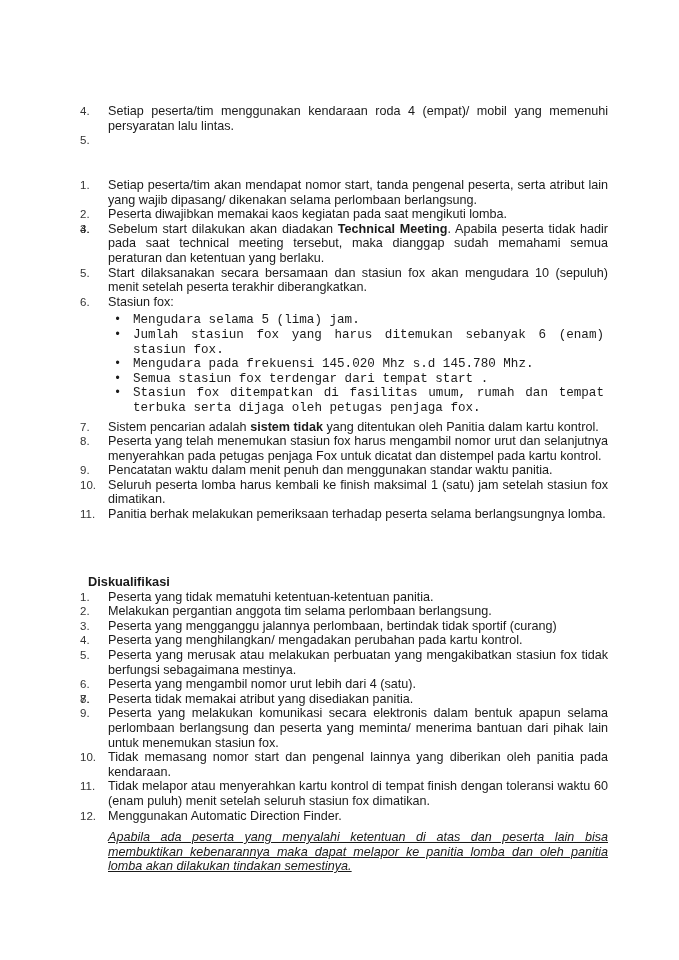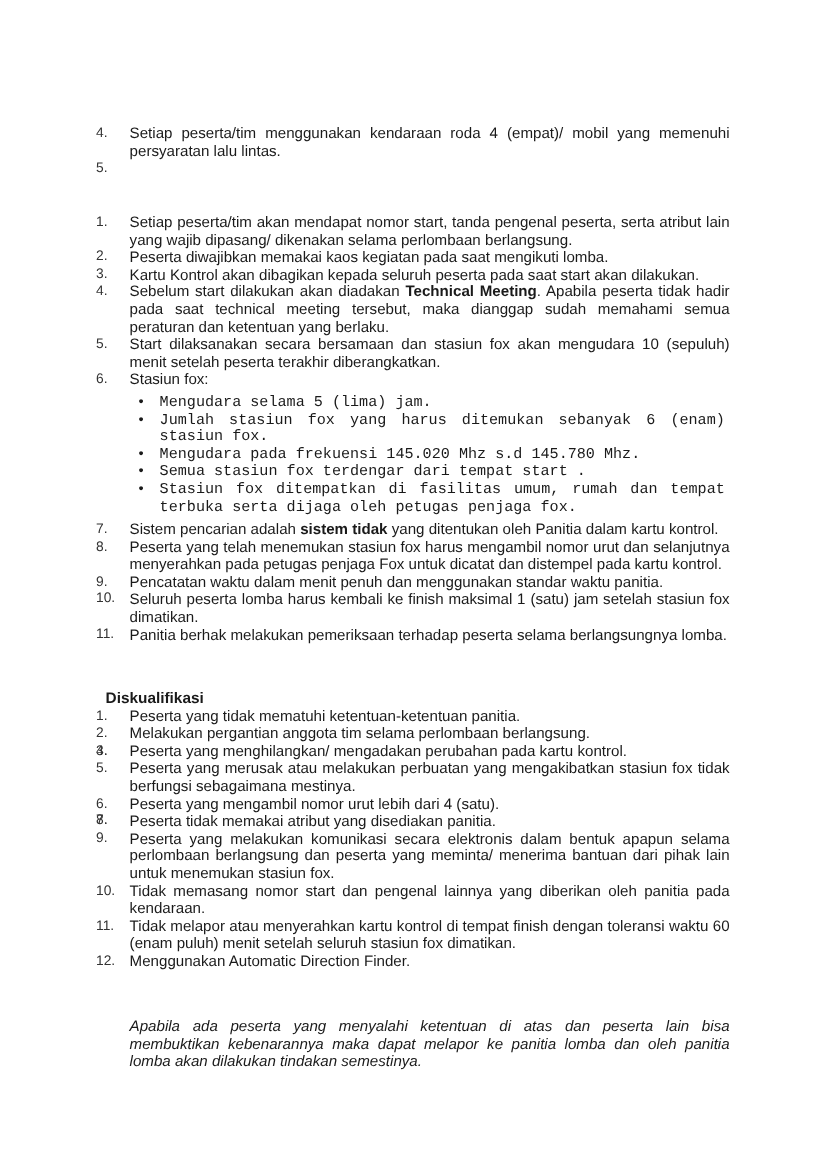--- a/index.html
+++ b/index.html
@@ -104,21 +104,20 @@
       <li>
         <span class="num">1.</span>
         <span>Setiap peserta/tim akan mendapat nomor start, tanda pengenal peserta, serta atribut lain yang wajib dipasang/ dikenakan selama perlombaan berlangsung.</span>
       </li>
       <li>
         <span class="num">2.</span>
         <span>Peserta diwajibkan memakai kaos kegiatan pada saat mengikuti lomba.</span>
       </li>
       <li>
         <span class="num">3.</span>
-        <span>Kartu Kontrol akan dibagikan kepada seluruh peserta pada saat start akan dilakukan.</span>
       </li>
       <li>
         <span class="num">4.</span>
         <span>Sebelum start dilakukan akan diadakan </span><b class="strong">Technical Meeting</b><span>. Apabila peserta tidak hadir pada saat technical meeting tersebut, maka dianggap sudah memahami semua peraturan dan ketentuan yang berlaku.</span>
       </li>
       <li>
         <span class="num">5.</span>
         <span>Start dilaksanakan secara bersamaan dan stasiun fox akan mengudara 10 (sepuluh) menit setelah peserta terakhir diberangkatkan.</span>
       </li>
       <li>
@@ -161,20 +160,21 @@
       <li>
         <span class="num">1.</span>
         <span>Peserta yang tidak mematuhi ketentuan-ketentuan panitia.</span>
       </li>
       <li>
         <span class="num">2.</span>
         <span>Melakukan pergantian anggota tim selama perlombaan berlangsung.</span>
       </li>
       <li>
         <span class="num">3.</span>
+        <span>Peserta yang mengganggu jalannya perlombaan, bertindak tidak sportif (curang)</span>
       </li>
       <li>
         <span class="num">4.</span>
         <span>Peserta yang menghilangkan/ mengadakan perubahan pada kartu kontrol.</span>
       </li>
       <li>
         <span class="num">5.</span>
         <span>Peserta yang merusak atau melakukan perbuatan yang mengakibatkan stasiun fox tidak berfungsi sebagaimana mestinya.</span>
       </li>
       <li>
@@ -200,15 +200,15 @@
         <span class="num">11.</span>
         <span>Tidak melapor atau menyerahkan kartu kontrol di tempat finish dengan toleransi waktu 60 (enam puluh) menit setelah seluruh stasiun fox dimatikan.</span>
       </li>
       <li>
         <span class="num">12.</span>
         <span>Menggunakan Automatic Direction Finder.</span>
       </li>
     </ol>
   </div>
 
-  <div class="italic-note" style="top:848px;">Apabila ada peserta yang menyalahi ketentuan di atas dan peserta lain bisa membuktikan kebenarannya maka dapat melapor ke panitia lomba dan oleh panitia lomba akan dilakukan tindakan semestinya.</div>
+  <div class="italic-note" style="top:830px;text-decoration:underline;">Apabila ada peserta yang menyalahi ketentuan di atas dan peserta lain bisa membuktikan kebenarannya maka dapat melapor ke panitia lomba dan oleh panitia lomba akan dilakukan tindakan semestinya.</div>
 
 </div>
 
 </body></html>

